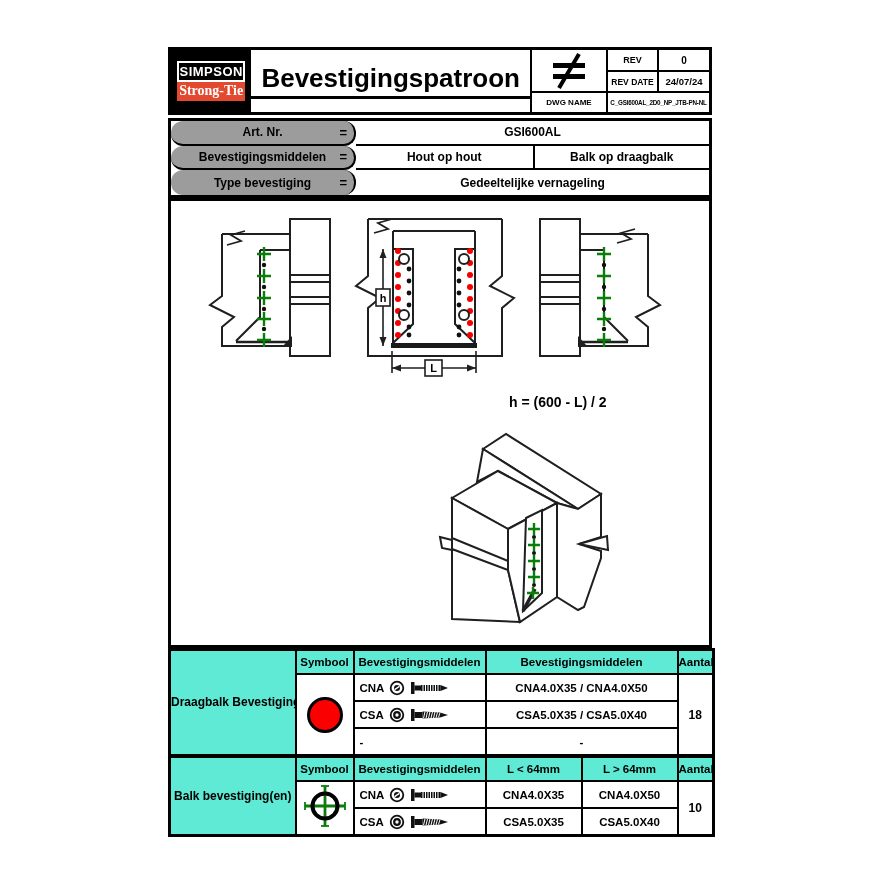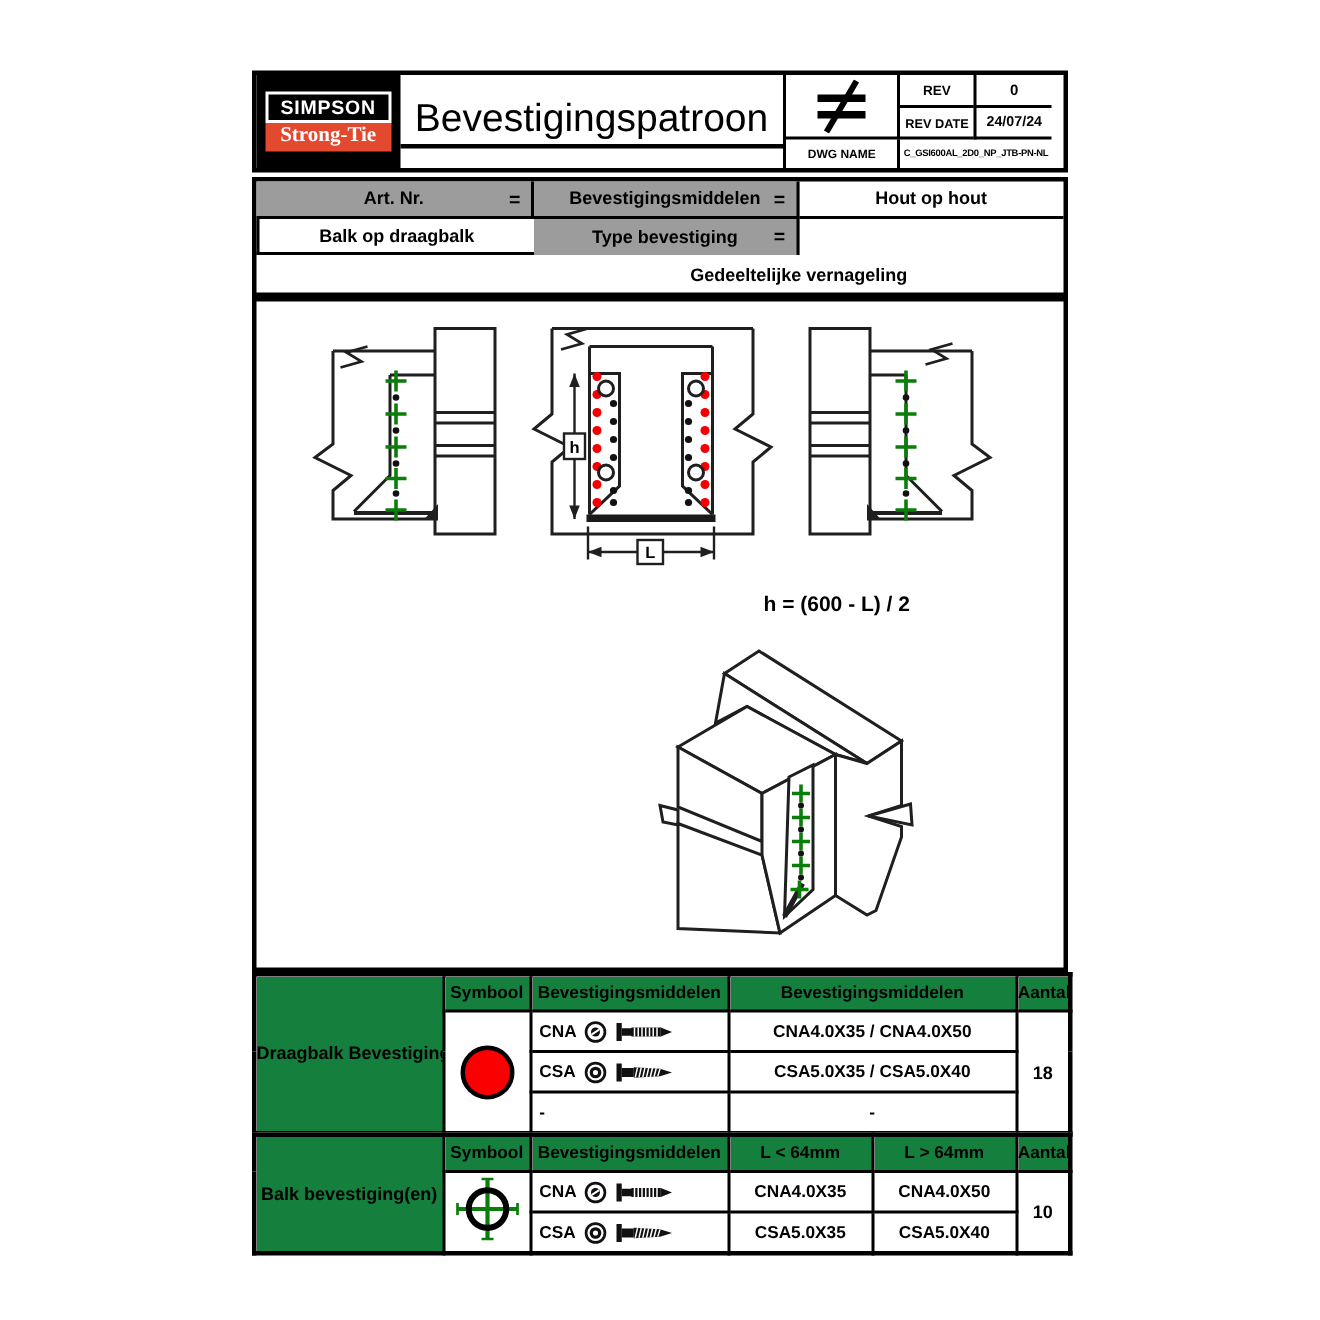--- a/index.html
+++ b/index.html
@@ -10,39 +10,39 @@
 
   
   .titleblock{top:0;left:0;width:544px;height:68px;border:3px solid #000;display:flex;}
   .logo-cell{width:97px;background:#000;box-sizing:border-box;padding:5px 6px;
              display:flex;flex-direction:column;justify-content:center;}
   .logo-simpson{background:#000;border:2px solid #fff;color:#fff;font-weight:bold;
                 font-size:13px;text-align:center;padding:1px 0;letter-spacing:.5px;}
   .logo-strongtie{background:#e2492f;color:#fff;font-family:"Liberation Serif",serif;
                   font-weight:bold;font-size:14px;text-align:center;padding:1px 0 2px;}
   .title-cell{flex:1;display:flex;align-items:center;justify-content:center;border-right:2px solid #000;}
-  .title-text{font-size:26px;font-weight:normal;border-bottom:3px solid #000;padding:0 10px 2px;white-space:nowrap;}
+  .title-text{font-size:26px;font-weight:bold;border-bottom:3px solid #000;padding:0 10px 2px;white-space:nowrap;}
   .meta-cell{width:188px;display:grid;grid-template-columns:74px 51px 52px;
              grid-template-rows:22px 21px 19px;font-weight:bold;border-radius:11px;}
   .meta-cell>div{display:flex;align-items:center;justify-content:center;box-sizing:border-box;
                  white-space:nowrap;overflow:hidden;}
   .m-sym{grid-column:1;grid-row:1/3;border-bottom:2px solid #000;}
   .m-rev-l{grid-column:2;grid-row:1;border-left:2px solid #000;border-bottom:2px solid #000;font-size:9px;}
   .m-rev-v{grid-column:3;grid-row:1;border-left:2px solid #000;border-bottom:2px solid #000;font-size:10px;}
   .m-revd-l{grid-column:2;grid-row:2;border-left:2px solid #000;border-bottom:2px solid #000;font-size:8.5px;}
   .m-revd-v{grid-column:3;grid-row:2;border-left:2px solid #000;border-bottom:2px solid #000;font-size:9.5px;}
   .m-dwg-l{grid-column:1;grid-row:3;font-size:8px;}
   .m-dwg-v{grid-column:2/4;grid-row:3;border-left:2px solid #000;font-size:6.3px;letter-spacing:-.2px;}
 
   
   .infotable{top:71px;left:0;width:544px;height:80px;border:3px solid #000;
              display:grid;grid-template-columns:185px 176.5px 176.5px;
              grid-template-rows:1fr 1fr 1fr;font-weight:bold;font-size:12px;}
   .infotable>div{display:flex;align-items:center;justify-content:center;box-sizing:border-box;white-space:nowrap;}
-  .i-label{background:#9c9c9c;border-right:2px solid #000;position:relative;}
+  .i-label{background:#9c9c9c;border-right:2px solid #000;position:relative;border-radius:12px;}
   .i-label .eq{position:absolute;right:7px;font-size:13px;}
   .i-borderb{border-bottom:2px solid #000;}
   .i-span2{grid-column:2/4;}
   .i-split{border-left:2px solid #000;}
 
   
   .drawarea{top:151px;left:0;width:544px;height:450px;border:3px solid #000;}
   .drawarea svg{display:block;}
   .dline{stroke:#1f1f1f;stroke-width:2;fill:none;}
   .dfill{stroke:#1f1f1f;stroke-width:2;fill:#fff;}
@@ -52,21 +52,21 @@
   .hole{fill:#fff;stroke:#1f1f1f;stroke-width:2;}
   .dimtxt{font-family:"Liberation Sans",sans-serif;font-weight:bold;font-size:11px;}
 
   
   table.ftab{border-collapse:collapse;table-layout:fixed;width:544px;background:#fff;}
   table.ftab td,table.ftab th{border:2px solid #000;padding:0;font-weight:bold;
         text-align:center;vertical-align:middle;white-space:nowrap;overflow:hidden;}
   table.ftab{border:3px solid #000;}
   .ftable1{top:601px;left:0;}
   .ftable2{top:708px;left:0;}
-  th.gray,td.gray{background:#15803d;}
+  th.gray,td.gray{background:#5eead4;}
   th.hdr{font-size:11.5px;height:22px;}
   td.rowlabel{font-size:12px;line-height:1.25;white-space:normal;}
   td.cell{font-size:11.5px;height:25px;border-radius:12px;}
   .codewrap{display:flex;align-items:center;gap:5px;padding-left:5px;}
   .codewrap span{font-size:11.5px;font-weight:bold;}
   .redcircle{width:30px;height:30px;border-radius:50%;background:#fb0000;border:3px solid #000;margin:0 auto;}
   .qty{font-size:12px;}
 </style>
 </head>
 <body>
@@ -96,20 +96,21 @@
       <div class="m-dwg-l">DWG NAME</div>
       <div class="m-dwg-v">C_GSI600AL_2D0_NP_JTB-PN-NL</div>
     </div>
   </div>
 
   <div class="block infotable">
     <div class="i-label i-borderb">
       <span>Art. Nr.</span>
       <span class="eq">=</span>
     </div>
+    <div class="i-span2 i-borderb">GSI600AL</div>
 
     <div class="i-label i-borderb">
       <span>Bevestigingsmiddelen</span>
       <span class="eq">=</span>
     </div>
     <div class="i-borderb">Hout op hout</div>
     <div class="i-borderb i-split">Balk op draagbalk</div>
 
     <div class="i-label">
       <span>Type bevestiging</span>

